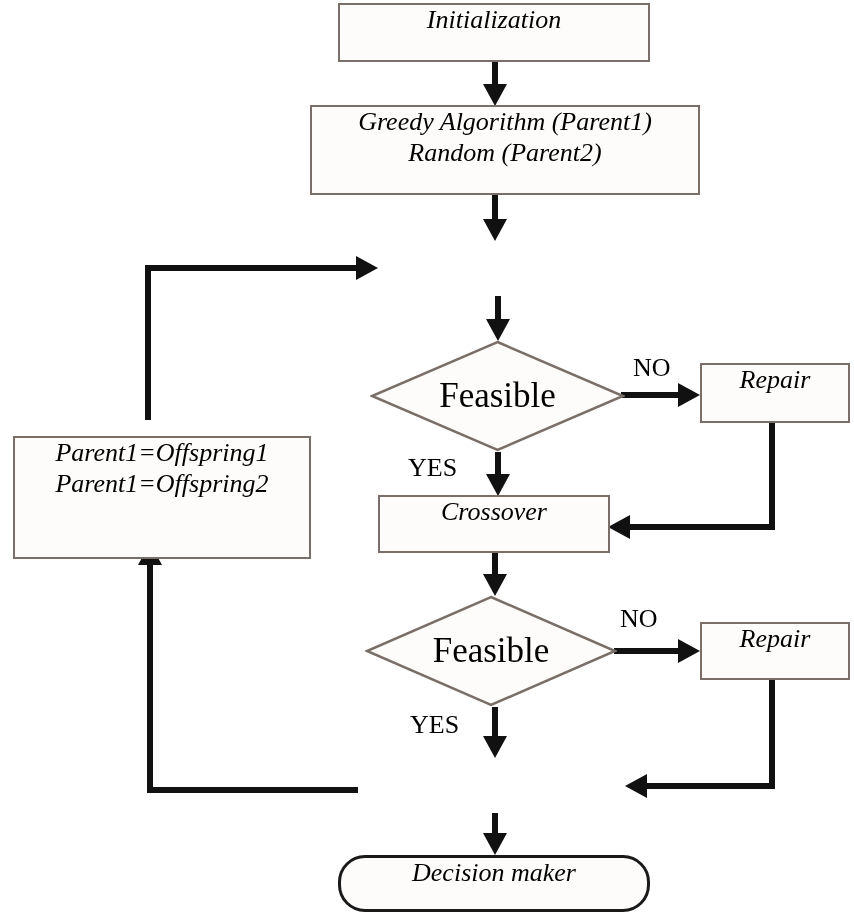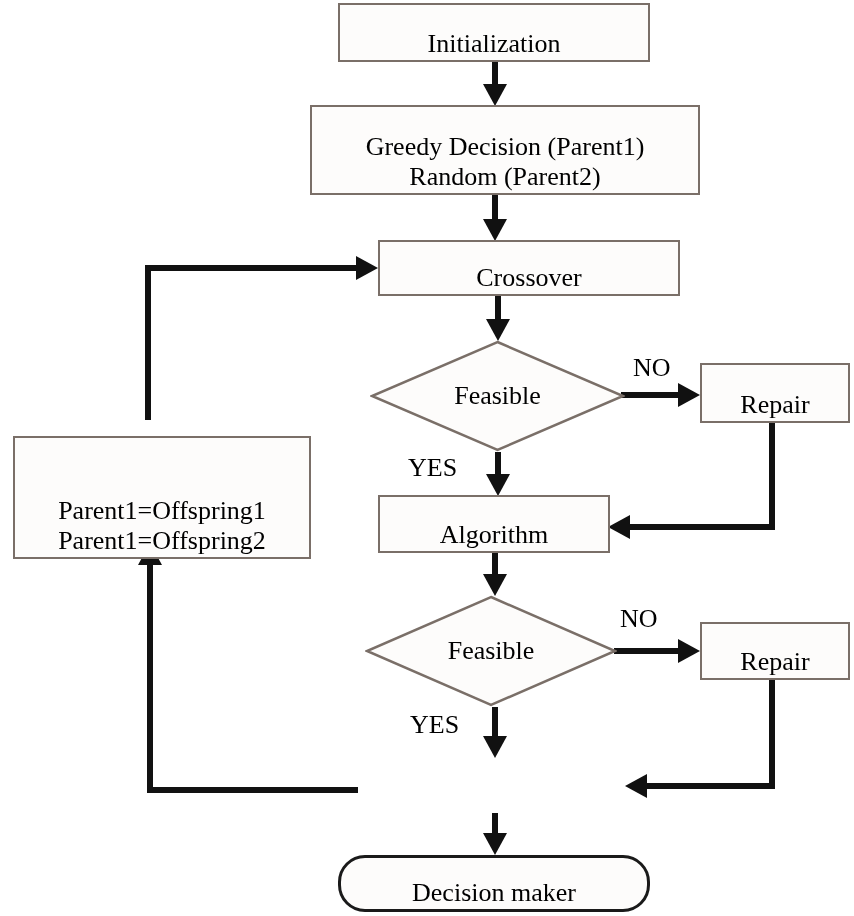--- a/index.html
+++ b/index.html
@@ -13,27 +13,28 @@
     width: 854px;
     height: 916px;
     background: #ffffff;
     overflow: hidden;
     font-family: "Liberation Serif", "DejaVu Serif", serif;
   }
   .node {
     position: absolute;
     box-sizing: border-box;
     display: flex;
-    align-items: flex-end;
+    align-items: flex-start;
     justify-content: center;
     text-align: center;
     background: #fdfcfb;
     color: #000000;
     line-height: 1.18;
     white-space: pre-line;
+    font-style: italic;
   }
   .box {
     border: 2px solid #7a6f68;
     font-size: 26px;
   }
   .box.heavy {
     border: 3px solid #1a1a1a;
   }
   .diamond-wrap {
     position: absolute;
@@ -46,21 +47,21 @@
   }
   .diamond-label {
     position: absolute;
     left: 0;
     top: 0;
     width: 100%;
     height: 100%;
     display: flex;
     align-items: center;
     justify-content: center;
-    font-size: 26px;
+    font-size: 35px;
     color: #000;
     pointer-events: none;
   }
   .edge-label {
     position: absolute;
     font-size: 26px;
     color: #000;
     white-space: nowrap;
     text-align: center;
   }
@@ -130,41 +131,38 @@
     <polyline class="wire" points="148,420 148,268 362,268"></polyline>
     <polygon class="arrowhead" points="378,268 356,256 356,280"></polygon>
 
   </svg>
 
   <div class="node box" style="left:338px; top:3px; width:312px; height:59px;">
     <span>Initialization</span>
   </div>
 
   <div class="node box" style="left:310px; top:105px; width:390px; height:90px;">
-    <span>Greedy Decision (Parent1)
+    <span>Greedy Algorithm (Parent1)
 Random (Parent2)</span>
   </div>
 
-  <div class="node box" style="left:378px; top:240px; width:302px; height:56px;">
-    <span>Crossover</span>
-  </div>
 
   <div class="diamond-wrap" style="left:370px; top:340px; width:255px; height:112px;">
     <svg width="255" height="112" viewBox="0 0 255 112">
       <polygon points="127.5,2 253,56 127.5,110 2,56" fill="#fdfcfb" stroke="#7a6f68" stroke-width="2.5"></polygon>
     </svg>
     <div class="diamond-label">Feasible</div>
   </div>
 
   <div class="node box" style="left:700px; top:363px; width:150px; height:60px;">
     <span>Repair</span>
   </div>
 
   <div class="node box" style="left:378px; top:495px; width:232px; height:58px;">
-    <span>Algorithm</span>
+    <span>Crossover</span>
   </div>
 
   <div class="diamond-wrap" style="left:365px; top:595px; width:252px; height:112px;">
     <svg width="252" height="112" viewBox="0 0 252 112">
       <polygon points="126,2 250,56 126,110 2,56" fill="#fdfcfb" stroke="#7a6f68" stroke-width="2.5"></polygon>
     </svg>
     <div class="diamond-label">Feasible</div>
   </div>
 
   <div class="node box" style="left:700px; top:622px; width:150px; height:58px;">

